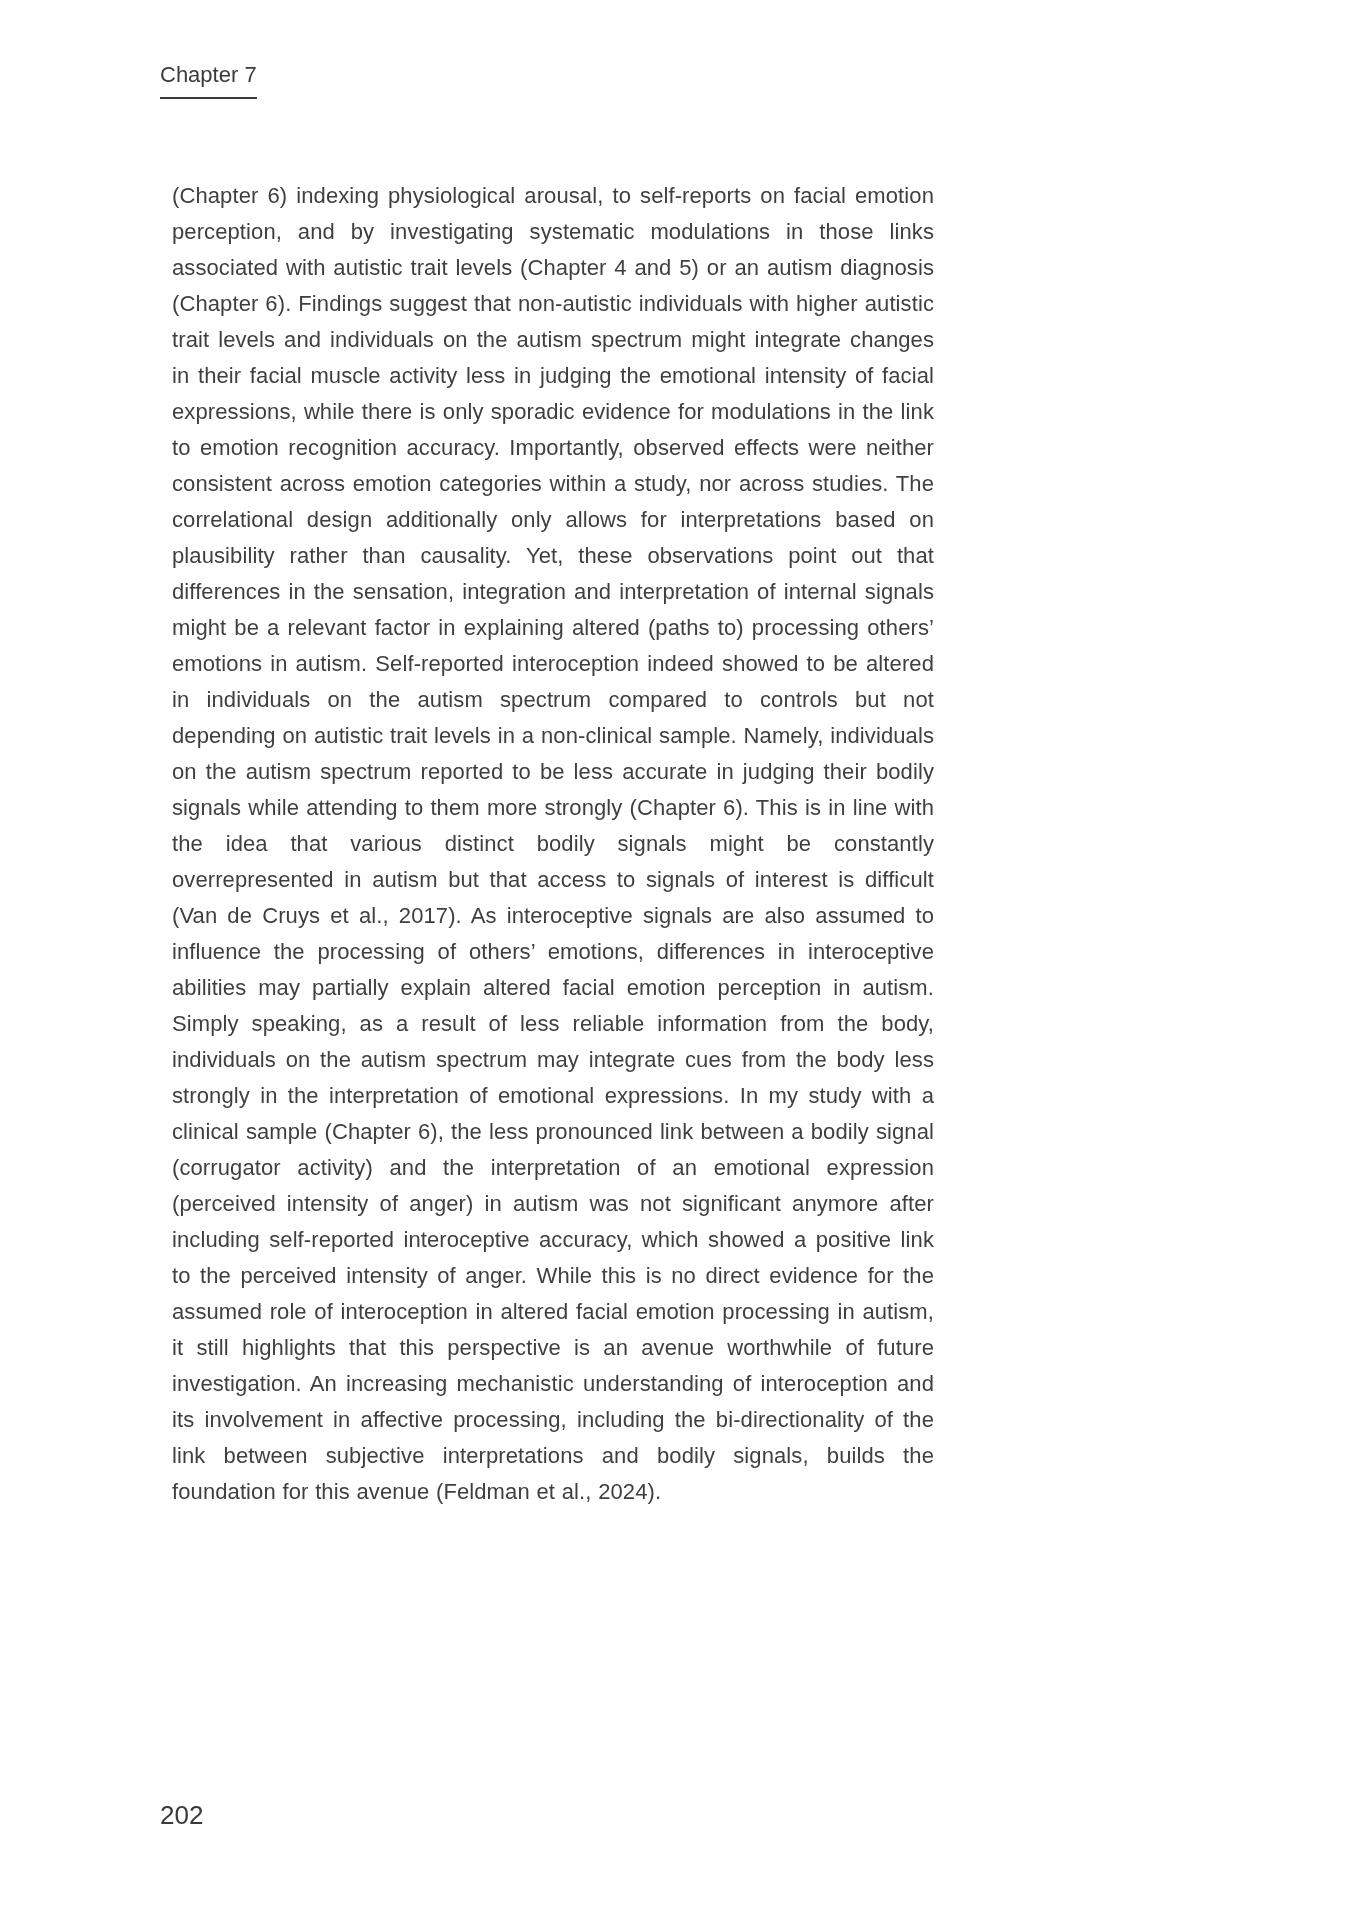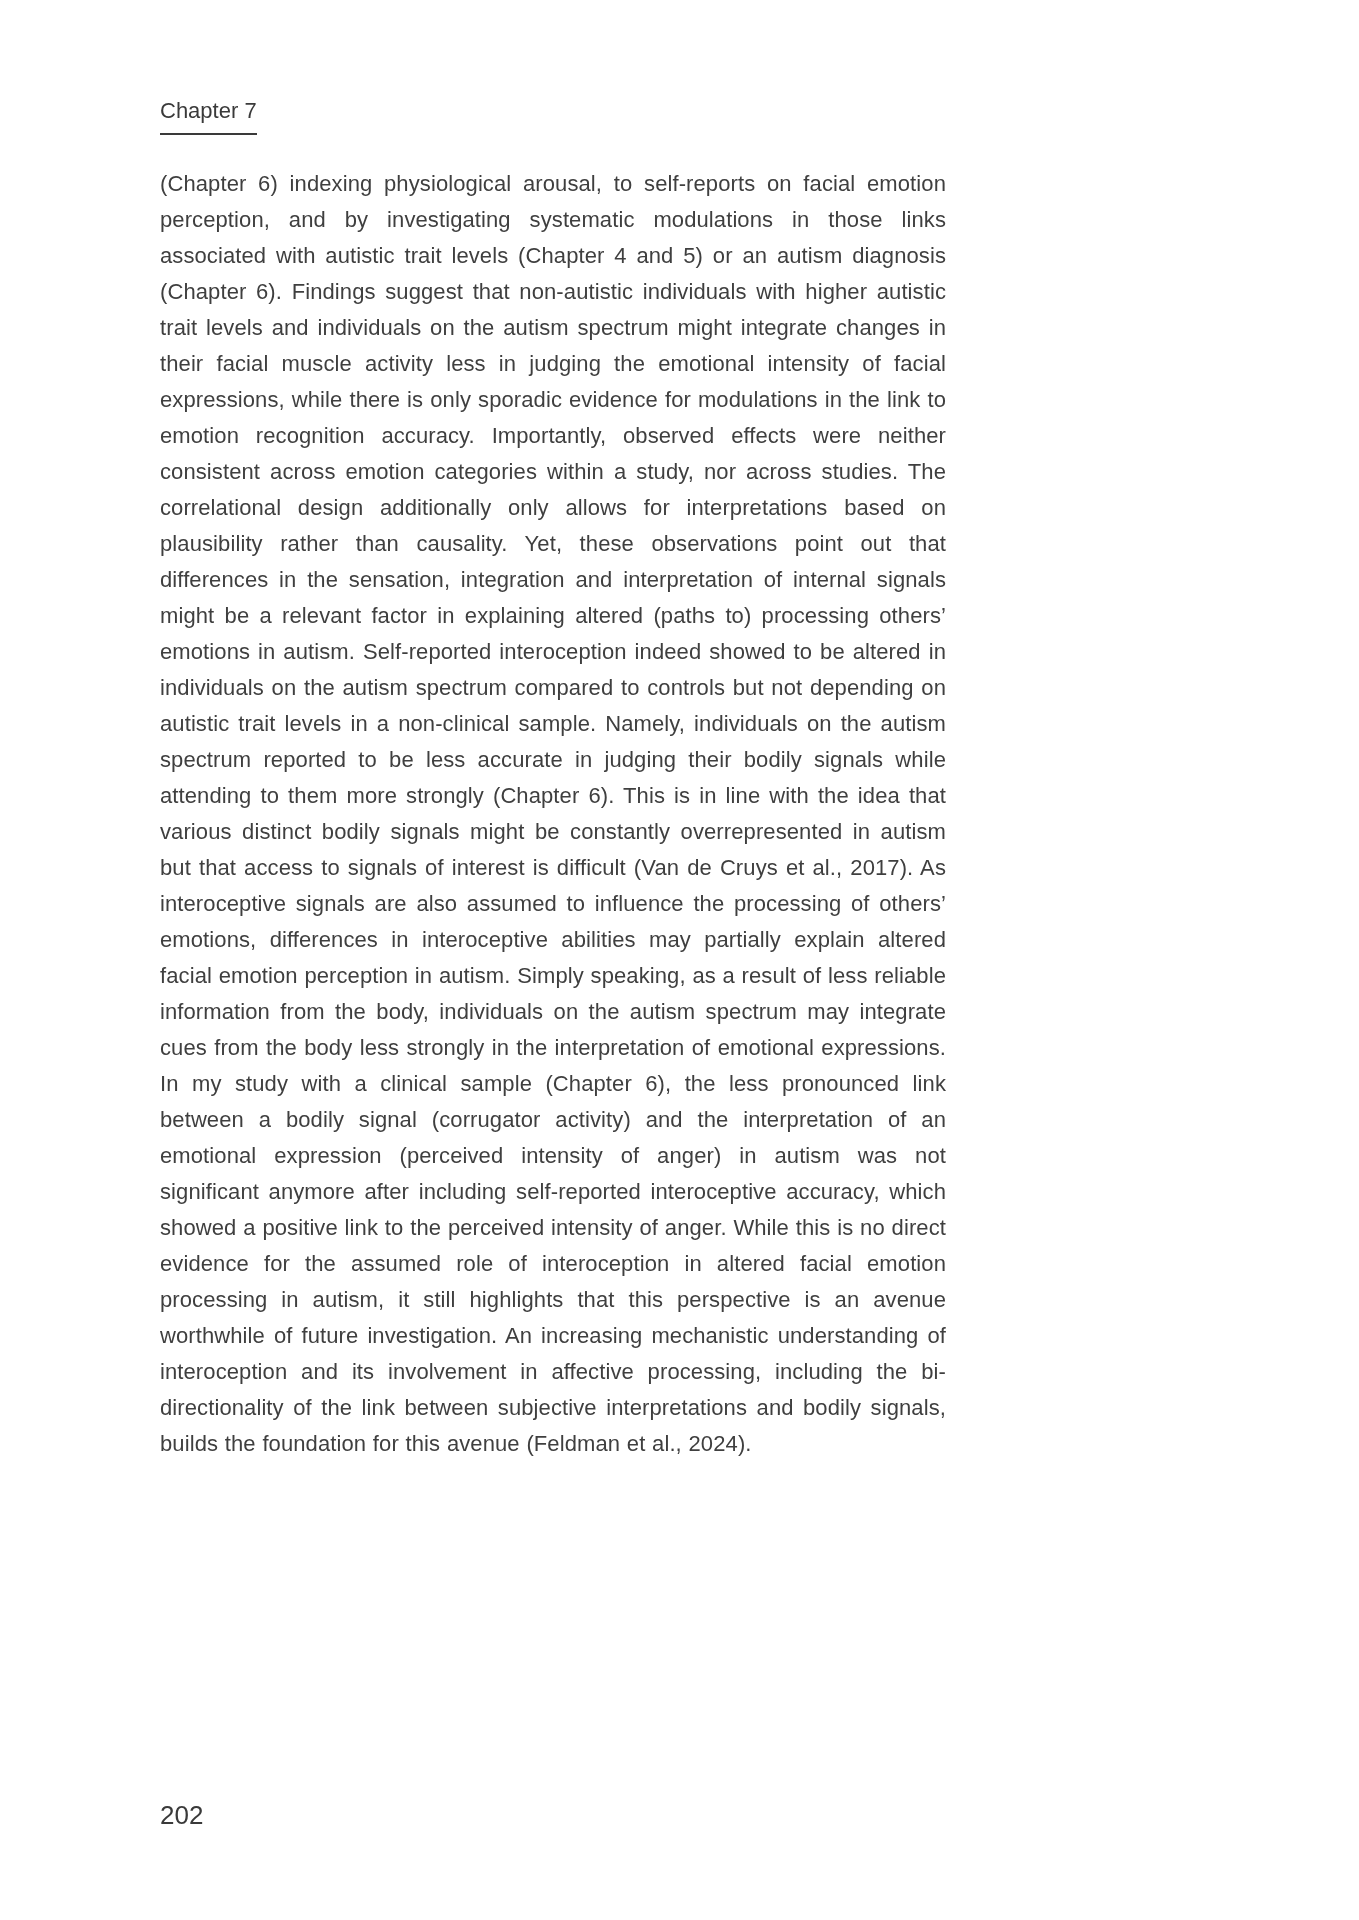--- a/index.html
+++ b/index.html
@@ -21,30 +21,29 @@
     left: 160px;
     top: 62px;
   }
   .chapter-label {
     display: inline-block;
     font-size: 22px;
     line-height: 26px;
     color: #3a3a3a;
     padding-bottom: 9px;
     border-bottom: 2px solid #3a3a3a;
-    margin-top: 36px;
   }
   .page-body {
     position: absolute;
     left: 160px;
     top: 166px;
     width: 786px;
   }
   .body-paragraph {
-    margin: 0;
+    margin: 12px;
     font-size: 22px;
     line-height: 36px;
     text-align: justify;
     text-justify: inter-word;
     color: #3f3f3f;
     letter-spacing: 0.1px;
     word-spacing: 0.5px;
   }
   .page-footer {
     position: absolute;

